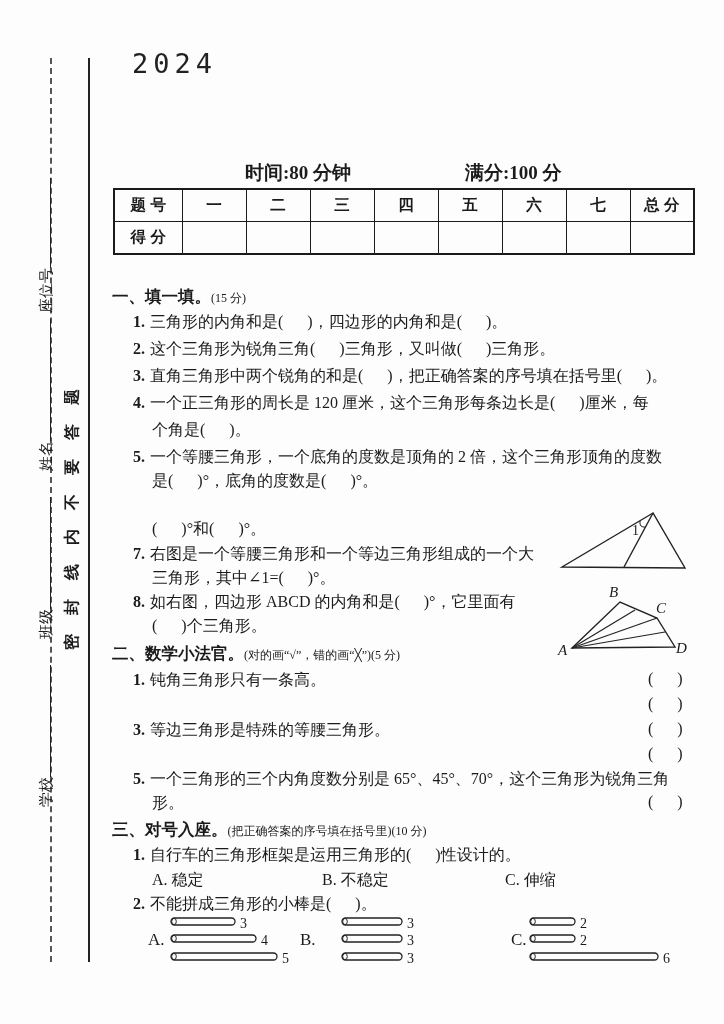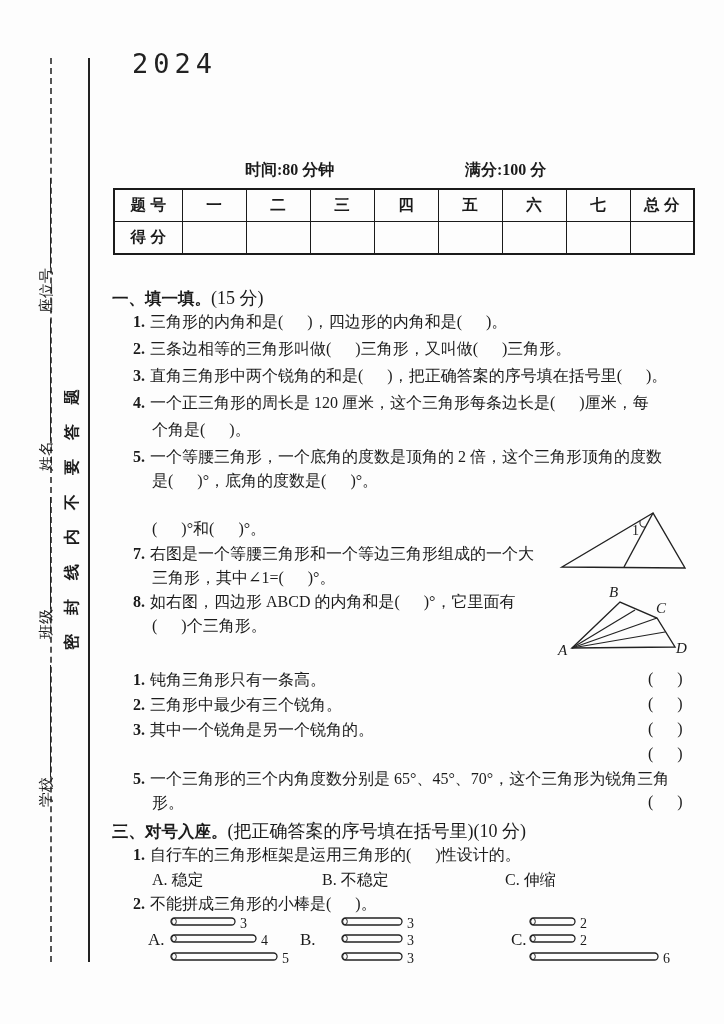--- a/index.html
+++ b/index.html
@@ -2,24 +2,24 @@
 <html><head>
 <meta charset="utf-8">
 <style>
   html,body{margin:0;padding:0;background:#e8e8e8;}
   .page{position:relative;width:724px;height:1024px;background:#fdfdfd;color:#1b1b1b;
         font-family:"Liberation Serif","DejaVu Serif",serif;overflow:hidden;}
   .txt{position:absolute;white-space:pre;font-size:16px;line-height:1.25;}
   .qn{font-weight:700;margin-right:5px;}
   .hdr{position:absolute;white-space:pre;font-size:16.5px;}
   .hdr b{font-family:"Liberation Sans","DejaVu Sans",sans-serif;font-weight:700;}
-  .hdr span{font-size:18px;}
+  .hdr span{font-size:12px;}
   .year{position:absolute;left:132px;top:48px;font-family:"DejaVu Sans Mono",monospace;
         font-size:27px;letter-spacing:5px;color:#222;}
-  .meta{position:absolute;white-space:pre;font-size:16px;font-weight:700;}
+  .meta{position:absolute;white-space:pre;font-size:19px;font-weight:700;}
   table.score{position:absolute;left:113px;top:188px;border-collapse:collapse;table-layout:fixed;
         font-family:"Liberation Sans","DejaVu Sans",sans-serif;font-weight:700;font-size:15.5px;
         border:2.5px solid #1b1b1b;}
   table.score th,table.score td{border:1.5px solid #1b1b1b;height:31px;padding:0;}
   .vline-dashed{position:absolute;left:50px;top:58px;height:904px;width:0;border-left:2px dashed #555;}
   .vline-solid{position:absolute;left:88px;top:58px;height:904px;width:2px;background:#222;}
   .vrot{position:absolute;transform:rotate(-90deg);transform-origin:0 0;white-space:pre;}
   .fields{left:20px;top:822px;width:642px;font-size:15px;}
   .fld{display:inline-block;}
   .fline{display:inline-block;border-bottom:1.5px solid #222;height:13px;}
@@ -83,21 +83,21 @@
       <td></td>
           <td></td>
       <td></td>
           <td></td>
     </tr>
   </tbody>
     </table>
 
   <div class="hdr" style="left:112px;top:286px"><b>一、填一填。</b><span>(15 分)</span></div>
   <div class="txt" style="left:133px;top:312px"><b class="qn">1.</b><span>三角形的内角和是(      )，四边形的内角和是(      )。</span></div>
-  <div class="txt" style="left:133px;top:339px"><b class="qn">2.</b><span>三条边相等的三角形叫做(      )三角形，又叫做(      )三角形。</span></div>
+  <div class="txt" style="left:133px;top:339px"><b class="qn">2.</b><span>这个三角形为锐角三角(      )三角形，又叫做(      )三角形。</span></div>
   <div class="txt" style="left:133px;top:366px"><b class="qn">3.</b><span>直角三角形中两个锐角的和是(      )，把正确答案的序号填在括号里(      )。</span></div>
   <div class="txt" style="left:133px;top:393px"><b class="qn">4.</b><span>一个正三角形的周长是 120 厘米，这个三角形每条边长是(      )厘米，每</span></div>
   <div class="txt" style="left:152px;top:420px"><span>个角是(      )。</span></div>
   <div class="txt" style="left:133px;top:447px"><b class="qn">5.</b><span>一个等腰三角形，一个底角的度数是顶角的 2 倍，这个三角形顶角的度数</span></div>
   <div class="txt" style="left:152px;top:471px"><span>是(      )°，底角的度数是(      )°。</span></div>
   <div class="txt" style="left:152px;top:519px"><span>(      )°和(      )°。</span></div>
   <div class="txt" style="left:133px;top:544px"><b class="qn">7.</b><span>右图是一个等腰三角形和一个等边三角形组成的一个大</span></div>
   <div class="txt" style="left:152px;top:568px"><span>三角形，其中∠1=(      )°。</span></div>
   <div class="txt" style="left:133px;top:592px"><b class="qn">8.</b><span>如右图，四边形 ABCD 的内角和是(      )°，它里面有</span></div>
   <div class="txt" style="left:152px;top:616px"><span>(      )个三角形。</span></div>
@@ -113,25 +113,25 @@
     <polygon points="20,65 68,19 105,35 123,64" stroke-width="1.4"></polygon>
     <line x1="20" y1="65" x2="83" y2="27" stroke-width="1.2"></line>
     <line x1="20" y1="65" x2="105" y2="35" stroke-width="1.2"></line>
     <line x1="20" y1="65" x2="113" y2="49" stroke-width="1.2"></line>
     <text class="lbl" x="6" y="72">A</text>
     <text class="lbl" x="57" y="14">B</text>
     <text class="lbl" x="104" y="30">C</text>
     <text class="lbl" x="124" y="70">D</text>
   </svg>
 
+  <div class="hdr" style="left:112px;top:643px"><b>二、数学小法官。</b><span>(对的画“√”，错的画“╳”)(5 分)</span></div>
   <div class="txt" style="left:133px;top:670px"><b class="qn">1.</b><span>钝角三角形只有一条高。</span></div>
   <div class="bk" style="top:670px">(      )</div>
-  <div class="txt" style="left:133px;top:695px"><b class="qn">2.</b><span>三角形中最少有三个锐角。</span></div>
   <div class="bk" style="top:695px">(      )</div>
-  <div class="txt" style="left:133px;top:720px"><b class="qn">3.</b><span>其中一个锐角是另一个锐角的。</span></div>
+  <div class="txt" style="left:133px;top:720px"><b class="qn">3.</b><span>等边三角形是特殊的等腰三角形。</span></div>
   <div class="bk" style="top:720px">(      )</div>
   <div class="bk" style="top:745px">(      )</div>
   <div class="txt" style="left:133px;top:769px"><b class="qn">5.</b><span>一个三角形的三个内角度数分别是 65°、45°、70°，这个三角形为锐角三角</span></div>
   <div class="txt" style="left:152px;top:793px"><span>形。</span></div>
   <div class="bk" style="top:793px">(      )</div>
 
   <div class="hdr" style="left:112px;top:819px"><b>三、对号入座。</b><span>(把正确答案的序号填在括号里)(10 分)</span></div>
   <div class="txt" style="left:133px;top:845px"><b class="qn">1.</b><span>自行车的三角形框架是运用三角形的(      )性设计的。</span></div>
   <div class="txt" style="left:152px;top:870px">A. 稳定</div>
   <div class="txt" style="left:322px;top:870px">B. 不稳定</div>

